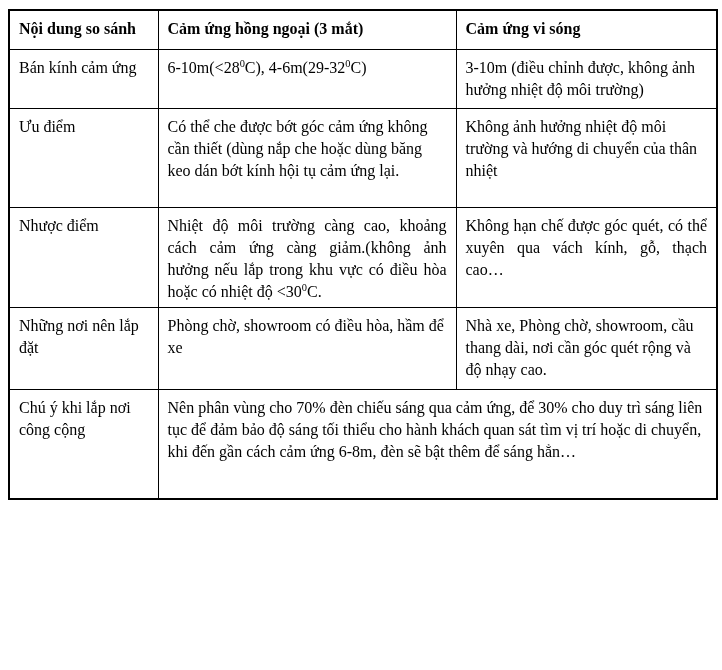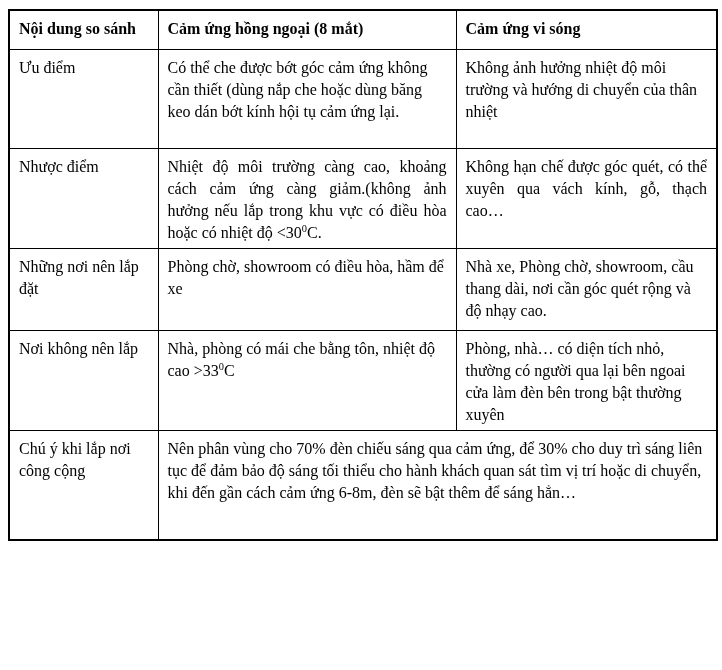--- a/index.html
+++ b/index.html
@@ -64,44 +64,44 @@
 <div class="page">
   <table class="compare">
     <colgroup>
       <col class="c0">
         <col class="c1">
         <col class="c2">
     </colgroup>
     <thead>
       <tr class="hrow">
         <th>Nội dung so sánh</th>
-        <th>Cảm ứng hồng ngoại (8 mắt)</th>
+        <th>Cảm ứng hồng ngoại (3 mắt)</th>
         <th>Cảm ứng vi sóng</th>
       </tr>
     </thead>
     <tbody>
+      <tr class="r2">
+        <td>Bán kính cảm ứng</td>
+        <td>6-10m(&lt;28<sup>0</sup>C), 4-6m(29-32<sup>0</sup>C)</td>
+        <td>3-10m (điều chỉnh được, không ảnh hưởng nhiệt độ môi trường)</td>
+      </tr>
       <tr class="r3">
         <td>Ưu điểm</td>
         <td>Có thể che được bớt góc cảm ứng không cần thiết (dùng nắp che hoặc dùng băng keo dán bớt kính hội tụ cảm ứng lại.</td>
         <td>Không ảnh hưởng nhiệt độ môi trường và hướng di chuyển của thân nhiệt</td>
       </tr>
       <tr class="r4">
         <td>Nhược điểm</td>
         <td class="justify">Nhiệt độ môi trường càng cao, khoảng cách cảm ứng càng giảm.(không ảnh hưởng nếu lắp trong khu vực có điều hòa hoặc có nhiệt độ &lt;30<sup>0</sup>C.</td>
         <td class="justify">Không hạn chế được góc quét, có thể xuyên qua vách kính, gỗ, thạch cao…</td>
       </tr>
       <tr class="r5">
         <td>Những nơi nên lắp đặt</td>
         <td>Phòng chờ, showroom có điều hòa, hầm để xe</td>
         <td>Nhà xe, Phòng chờ, showroom, cầu thang dài, nơi cần góc quét rộng và độ nhạy cao.</td>
       </tr>
-      <tr class="r6">
-        <td>Nơi không nên lắp</td>
-        <td>Nhà, phòng có mái che bằng tôn, nhiệt độ cao &gt;33<sup>0</sup>C</td>
-        <td>Phòng, nhà… có diện tích nhỏ, thường có người qua lại bên ngoai cửa làm đèn bên trong bật thường xuyên</td>
-      </tr>
       <tr class="r7">
         <td>Chú ý khi lắp nơi công cộng</td>
         <td colspan="2">Nên phân vùng cho 70% đèn chiếu sáng qua cảm ứng, để 30% cho duy trì sáng liên tục để đảm bảo độ sáng tối thiểu cho hành khách quan sát tìm vị trí hoặc di chuyển, khi đến gần cách cảm ứng 6-8m, đèn sẽ bật thêm để sáng hẳn…</td>
       </tr>
     </tbody>
   </table>
 </div>
 
 </body></html>

